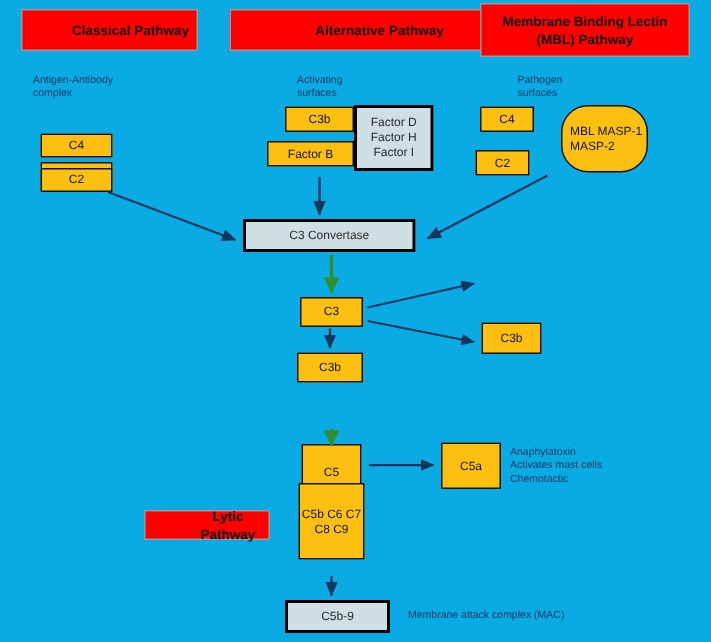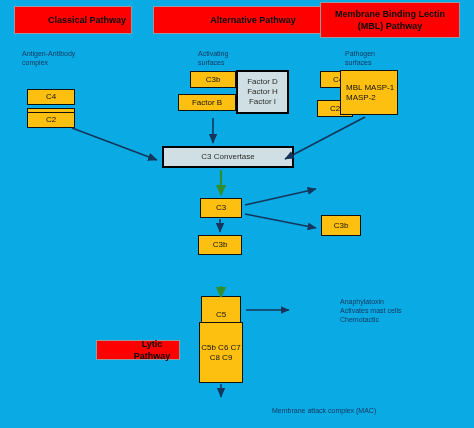--- a/index.html
+++ b/index.html
@@ -104,48 +104,50 @@
   <div class="ybox" style="left:27px; top:112px; width:48px; height:16px;">C2</div>
 
   <div class="ybox" style="left:190px; top:71px; width:46px; height:17px;">C3b</div>
   <div class="ybox" style="left:178px; top:94px; width:58px; height:17px;">Factor B</div>
   <div class="gbox" style="left:236px; top:70px; width:53px; height:44px;">Factor D
 Factor H
 Factor I</div>
 
   <div class="ybox" style="left:320px; top:71px; width:36px; height:17px;">C4</div>
   <div class="ybox" style="left:317px; top:100px; width:36px; height:17px;">C2</div>
-  <div class="ybox lft" style="left:340px; top:70px; width:58px; height:45px;">MBL
+  <div class="ybox lft" style="left:374px; top:70px; width:58px; height:45px;border-radius:18px;">MBL
 MASP-1
 MASP-2</div>
 
-  <div class="gbox" style="left:162px; top:146px; width:132px; height:22px;">C3 Convertase</div>
+  <div class="gbox" style="left:162px; top:146px; width:115px; height:22px;">C3 Convertase</div>
 
   <div class="ybox" style="left:200px; top:198px; width:42px; height:20px;">C3</div>
 
   <div class="ybox" style="left:321px; top:215px; width:40px; height:21px;">C3b</div>
 
   <div class="ybox" style="left:198px; top:235px; width:44px; height:20px;">C3b</div>
 
 
   <div class="ybox" style="left:201px; top:296px; width:40px; height:37px;">C5</div>
 
+  <div class="ybox" style="left:294px; top:295px; width:40px; height:31px;">C5a</div>
 
   <div class="note anno" style="left:340px; top:297px; width:118px;">Anaphylatoxin
 Activates  mast cells
 Chemotactic</div>
 
-  <div class="ybox" style="left:199px; top:322px; width:44px; height:61px; flex-direction:column;">C5b
+  <div class="ybox" style="left:199px; top:322px; width:44px; height:51px; flex-direction:column;">C5b
 C6
 C7
 C8
 C9</div>
 
   <div class="hdr" style="left:96px; top:340px; width:84px; height:20px;">Lytic Pathway</div>
 
+  <div class="gbox" style="left:190px; top:400px; width:70px; height:22px;">C5b-9</div>
 
   <div class="note anno" style="left:272px; top:406px; width:180px;">Membrane  attack complex (MAC)</div>
 
   <svg class="arrows" viewBox="0 0 474 428">
     <defs>
       <marker id="ah" markerWidth="7" markerHeight="7" refX="5.6" refY="2.6" orient="auto" markerUnits="strokeWidth">
         <path d="M0,0 L6,2.6 L0,5.2 z" fill="#14365c"></path>
       </marker>
       <marker id="ahg" markerWidth="6" markerHeight="6" refX="4.6" refY="2.4" orient="auto" markerUnits="strokeWidth">
         <path d="M0,0 L5,2.4 L0,4.8 z" fill="#2f8f2f"></path>

